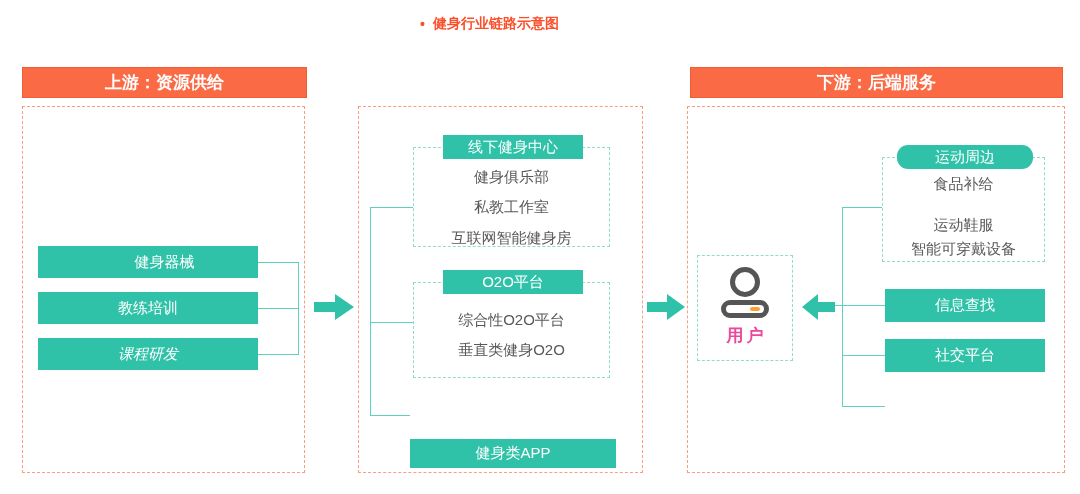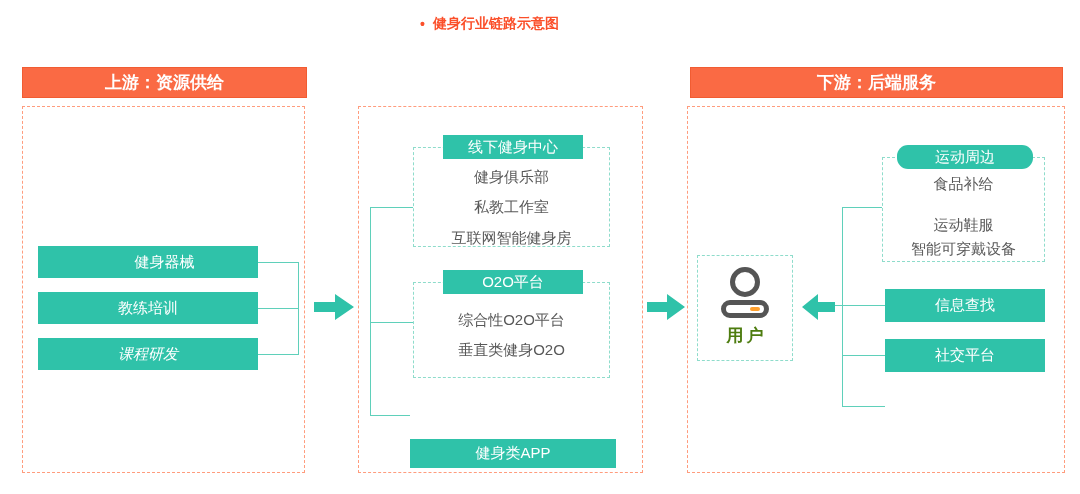--- a/index.html
+++ b/index.html
@@ -23,21 +23,21 @@
   .group{border:1px dashed var(--teal-dash,#8edccb);box-sizing:border-box;}
   .group-header{z-index:3;font-size:15px;}
   .item-line{color:var(--text-gray,#595959);font-size:15px;display:flex;align-items:center;
              justify-content:center;}
   .line{background:var(--teal-line,#5fd0ba);z-index:1;}
   .hline{height:1px;} .vline{width:1px;}
   .user-head{width:20px;height:20px;border:5px solid var(--icon-gray,#555);border-radius:50%;}
   .user-torso{width:38px;height:8px;border:5px solid var(--icon-gray,#555);border-radius:10px;position:relative;}
   .user-torso .dash{position:absolute;right:4px;top:2px;width:10px;height:4px;border-radius:2px;
                     background:var(--icon-accent,#ffa02e);}
-  .user-label{color:#4d7c0f;font-size:17px;font-weight:bold;letter-spacing:3px;display:flex;
+  .user-label{color:#ec4899;font-size:17px;font-weight:bold;letter-spacing:3px;display:flex;
               align-items:center;justify-content:center;}
   svg{display:block;}
 </style>
 </head>
 <body>
 
 <div class="canvas">
 
   <div class="abs title" style="left:420px;top:15px;">
     <span class="bullet">•</span>

